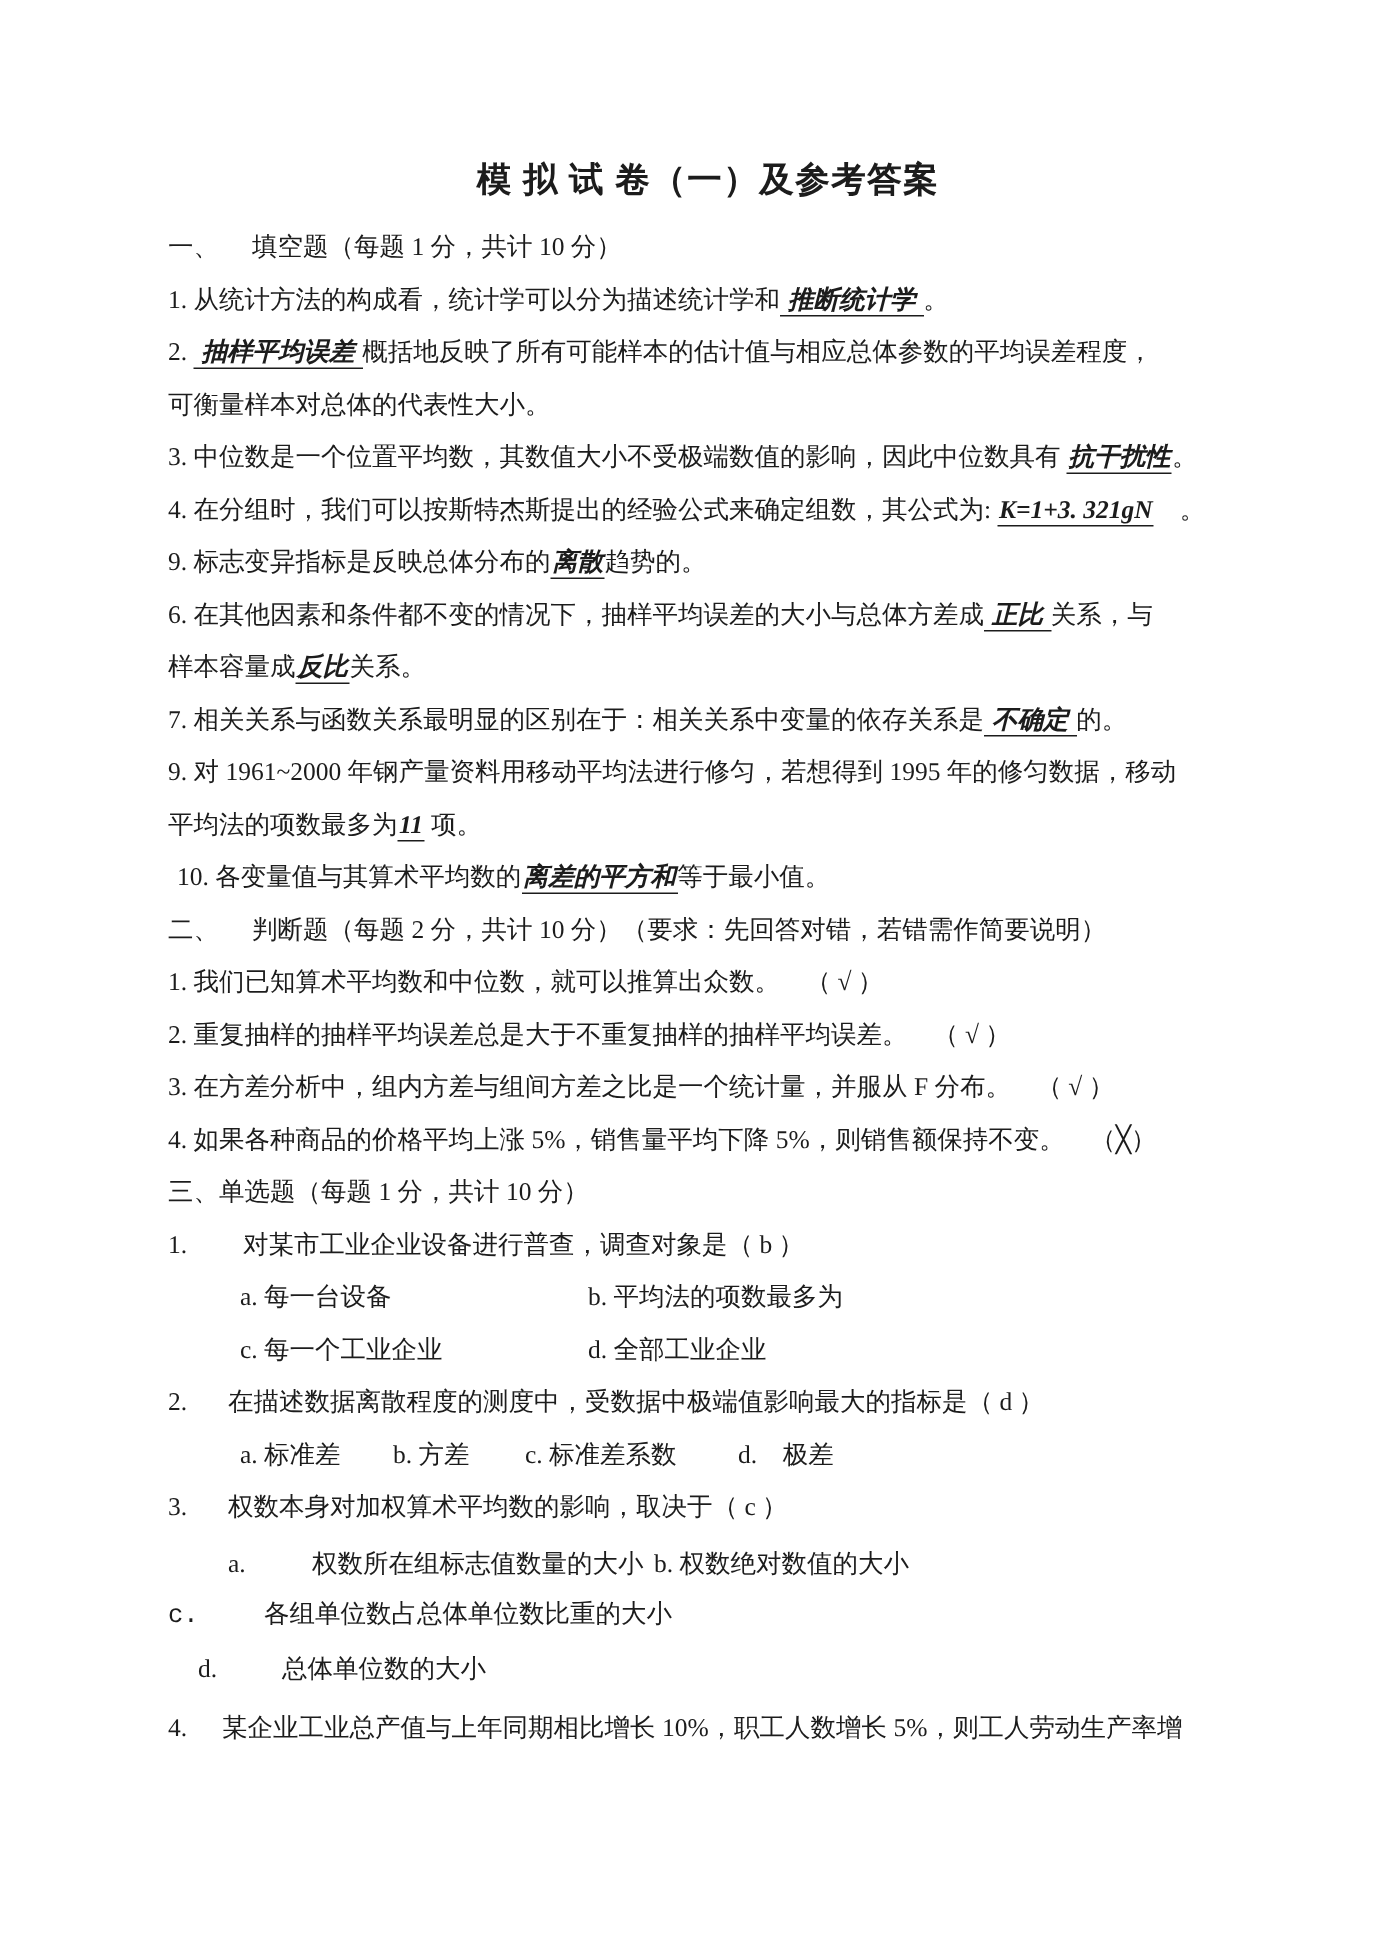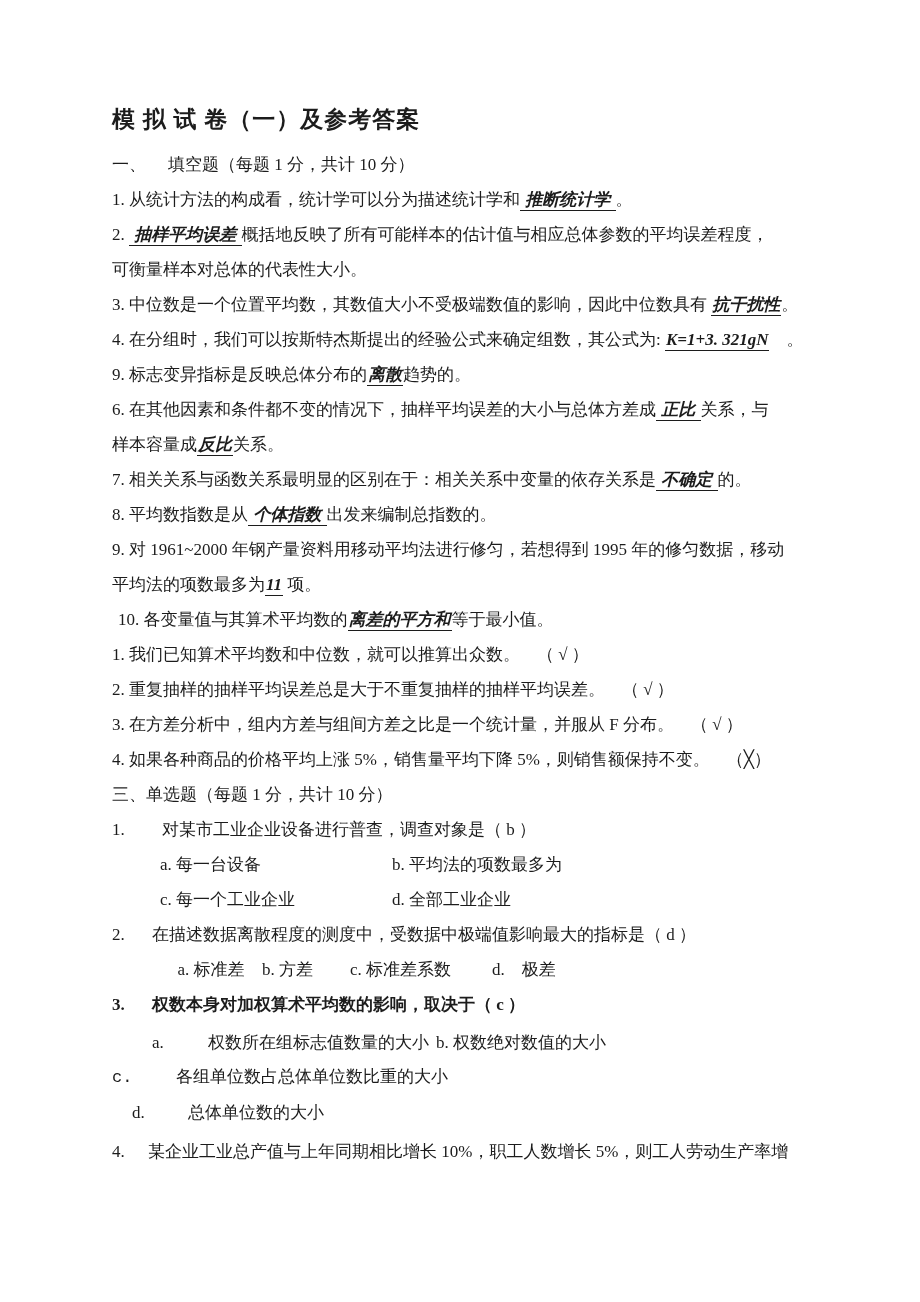--- a/index.html
+++ b/index.html
@@ -4,21 +4,21 @@
 <style>
   :root { --text:#1c1c1c; --bg:#ffffff; }
   html,body{margin:0;padding:0;}
   body{
     width:920px;height:1302px;position:relative;overflow:hidden;
     background:var(--bg);color:var(--text);
     font-family:"Liberation Serif","DejaVu Serif",serif;
   }
   .page{padding:100px 88px 0 112px;}
   .title{
-    font-size:23px;font-weight:bold;text-align:left;
+    font-size:23px;font-weight:bold;text-align:center;
     margin:0 0 6px 0;line-height:40px;letter-spacing:1px;white-space:nowrap;
   }
   .doc-body{}
   .line{
     height:20px;line-height:20px;margin-top:15px;
     font-size:17px;white-space:nowrap;
   }
   .line span{display:inline;}
   .line span.col{display:inline-block;vertical-align:baseline;}
   .ans{
@@ -35,33 +35,33 @@
       <div class="line"><span class="col" style="width: 56px;">一、</span><span>填空题（每题 1 分，共计 10 分）</span></div>
       <div class="line"><span>1. 从统计方法的构成看，统计学可以分为描述统计学和</span><span class="ans">&nbsp;推断统计学&nbsp;</span><span>。</span></div>
       <div class="line"><span>2. </span><span class="ans">&nbsp;抽样平均误差&nbsp;</span><span>概括地反映了所有可能样本的估计值与相应总体参数的平均误差程度，</span></div>
       <div class="line"><span>可衡量样本对总体的代表性大小。</span></div>
       <div class="line"><span>3. 中位数是一个位置平均数，其数值大小不受极端数值的影响，因此中位数具有 </span><span class="ans">抗干扰性</span><span>。</span></div>
       <div class="line"><span>4. 在分组时，我们可以按斯特杰斯提出的经验公式来确定组数，其公式为: </span><span class="ans">K=1+3. 321gN</span><span>　。</span></div>
       <div class="line"><span>9. 标志变异指标是反映总体分布的</span><span class="ans">离散</span><span>趋势的。</span></div>
       <div class="line"><span>6. 在其他因素和条件都不变的情况下，抽样平均误差的大小与总体方差成</span><span class="ans">&nbsp;正比&nbsp;</span><span>关系，与</span></div>
       <div class="line"><span>样本容量成</span><span class="ans">反比</span><span>关系。</span></div>
       <div class="line"><span>7. 相关关系与函数关系最明显的区别在于：相关关系中变量的依存关系是</span><span class="ans">&nbsp;不确定&nbsp;</span><span>的。</span></div>
-      <div class="line"><span>8. 平均数指数是从</span><span class="ans">&nbsp;个体指数&nbsp;</span><span>出发来编制总指数的。</span></div>
       <div class="line"><span>9. 对 1961~2000 年钢产量资料用移动平均法进行修匀，若想得到 1995 年的修匀数据，移动</span></div>
       <div class="line"><span>平均法的项数最多为</span><span class="ans">11</span><span> 项。</span></div>
       <div class="line" style="margin-left: 6px;"><span>10. 各变量值与其算术平均数的</span><span class="ans">离差的平方和</span><span>等于最小值。</span></div>
+      <div class="line"><span class="col" style="width: 56px;">二、</span><span>判断题（每题 2 分，共计 10 分）（要求：先回答对错，若错需作简要说明）</span></div>
       <div class="line"><span>1. 我们已知算术平均数和中位数，就可以推算出众数。　（ √ ）</span></div>
       <div class="line"><span>2. 重复抽样的抽样平均误差总是大于不重复抽样的抽样平均误差。　（ √ ）</span></div>
       <div class="line"><span>3. 在方差分析中，组内方差与组间方差之比是一个统计量，并服从 F 分布。　（ √ ）</span></div>
       <div class="line"><span>4. 如果各种商品的价格平均上涨 5%，销售量平均下降 5%，则销售额保持不变。　（╳）</span></div>
       <div class="line"><span>三、单选题（每题 1 分，共计 10 分）</span></div>
       <div class="line"><span class="col" style="width: 50px;">1.</span><span>对某市工业企业设备进行普查，调查对象是（ b ）</span></div>
       <div class="line" style="margin-left: 48px;"><span class="col" style="width: 232px;">a. 每一台设备</span><span>b. 平均法的项数最多为</span></div>
       <div class="line" style="margin-left: 48px;"><span class="col" style="width: 232px;">c. 每一个工业企业</span><span>d. 全部工业企业</span></div>
       <div class="line"><span class="col" style="width: 40px;">2.</span><span>在描述数据离散程度的测度中，受数据中极端值影响最大的指标是（ d ）</span></div>
-      <div class="line" style="margin-left: 48px;"><span class="col" style="width: 102px; text-align: center;">a. 标准差</span><span class="col" style="width: 88px;">b. 方差</span><span class="col" style="width: 142px;">c. 标准差系数</span><span>d.　极差</span></div>
-      <div class="line" style="margin-top: 15px; font-weight: bold;"><span class="col" style="width: 40px;">3.</span><span>权数本身对加权算术平均数的影响，取决于（ c ）</span></div>
+      <div class="line" style="margin-left: 48px;"><span class="col" style="width: 102px;">a. 标准差</span><span class="col" style="width: 88px;">b. 方差</span><span class="col" style="width: 142px;">c. 标准差系数</span><span>d.　极差</span></div>
+      <div class="line" style="margin-top: 15px;"><span class="col" style="width: 40px;">3.</span><span>权数本身对加权算术平均数的影响，取决于（ c ）</span></div>
       <div class="line" style="margin-left: 40px; margin-top: 18px;"><span class="col" style="width: 56px;">a.</span><span class="col" style="width: 228px;">权数所在组标志值数量的大小</span><span>b. 权数绝对数值的大小</span></div>
       <div class="line" style="margin-top: 15px; font-family: Liberation Mono, monospace;"><span class="col" style="width: 64px;">c.</span><span>各组单位数占总体单位数比重的大小</span></div>
       <div class="line" style="margin-left: 20px; margin-top: 15px;"><span class="col" style="width: 56px;">d.</span><span>总体单位数的大小</span></div>
       <div class="line" style="margin-top: 19px;"><span class="col" style="width: 36px;">4.</span><span>某企业工业总产值与上年同期相比增长 10%，职工人数增长 5%，则工人劳动生产率增</span></div>
     </div>
 </div>
 
 </body></html>

